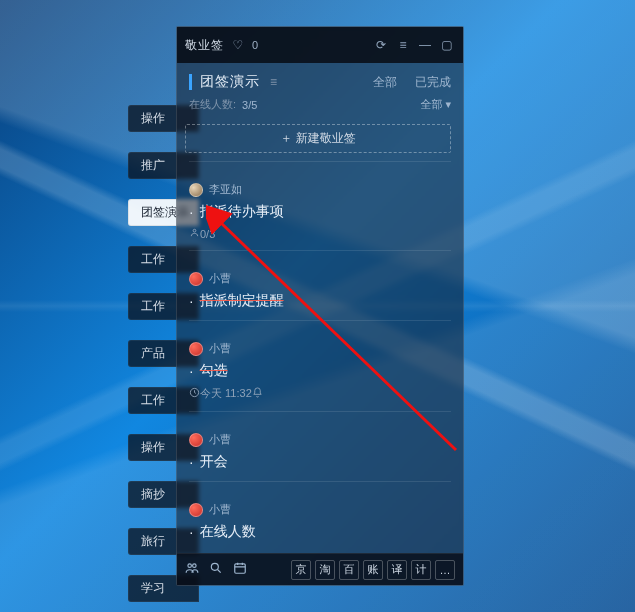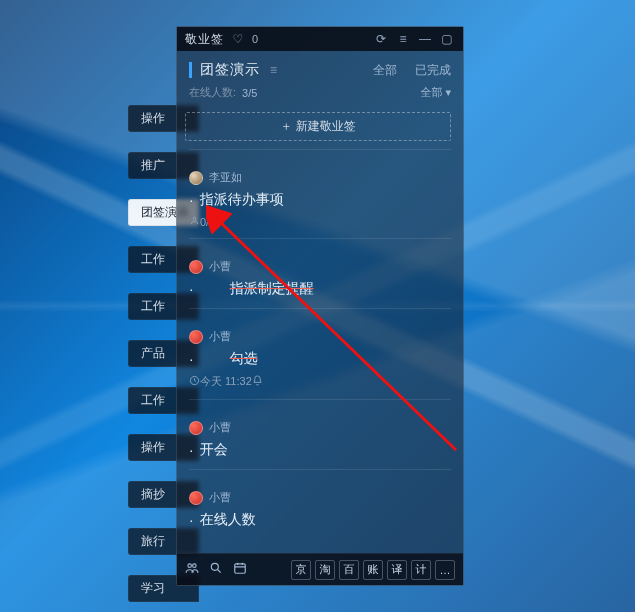--- a/index.html
+++ b/index.html
@@ -64,21 +64,21 @@
     position: absolute; left: 176px; top: 26px;
     width: 288px; height: 560px;
     background: rgba(22,30,42,.55);
     backdrop-filter: blur(2px);
     border: 1px solid rgba(255,255,255,.12);
     border-radius: 2px;
     display: flex; flex-direction: column;
     color: #cfd8e3;
   }
   .titlebar {
-    height: 24px; display: flex; align-items: center;
+    height: 36px; display: flex; align-items: center;
     padding: 0 8px; gap: 6px;
     background: rgba(8,12,20,.85);
     font-size: 12px; color: #9fb0c5;
   }
   .titlebar .spacer { flex: 1; }
   .titlebar .ic { width: 16px; height: 16px; display:flex; align-items:center; justify-content:center; color:#8fa2b8; font-size:12px; }
   .brand { color:#cfd8e3; letter-spacing:1px; }
 
   .header {
     padding: 10px 12px 4px 12px;
@@ -122,21 +122,21 @@
     border:1px solid rgba(255,255,255,.3);
   }
   .avatar.red {
     background: radial-gradient(circle at 30% 30%, #ff6b5a, #c62f2a);
   }
   .card-title {
     margin-top:6px; color:#e6eef7; font-size:14px;
     display:flex; align-items:center; gap:6px;
   }
   .card-title .dot { color:#e6eef7; }
-  .strike { text-decoration: line-through; text-decoration-color: rgba(255,90,70,.9); margin-left: 30px; }
+  .strike { text-decoration: line-through; text-decoration-color: rgba(255,90,70,.9); }
   .metaline {
     margin-top:6px; display:flex; align-items:center; 
     font-size:11px; color:#8fa2b8;
   }
   .micon { font-size:11px; color:#8fa2b8; }
   .bell { color:#8fa2b8; }
 
   .bottombar {
     height: 32px; background: rgba(8,12,20,.78);
     border-top:1px solid rgba(255,255,255,.08);

